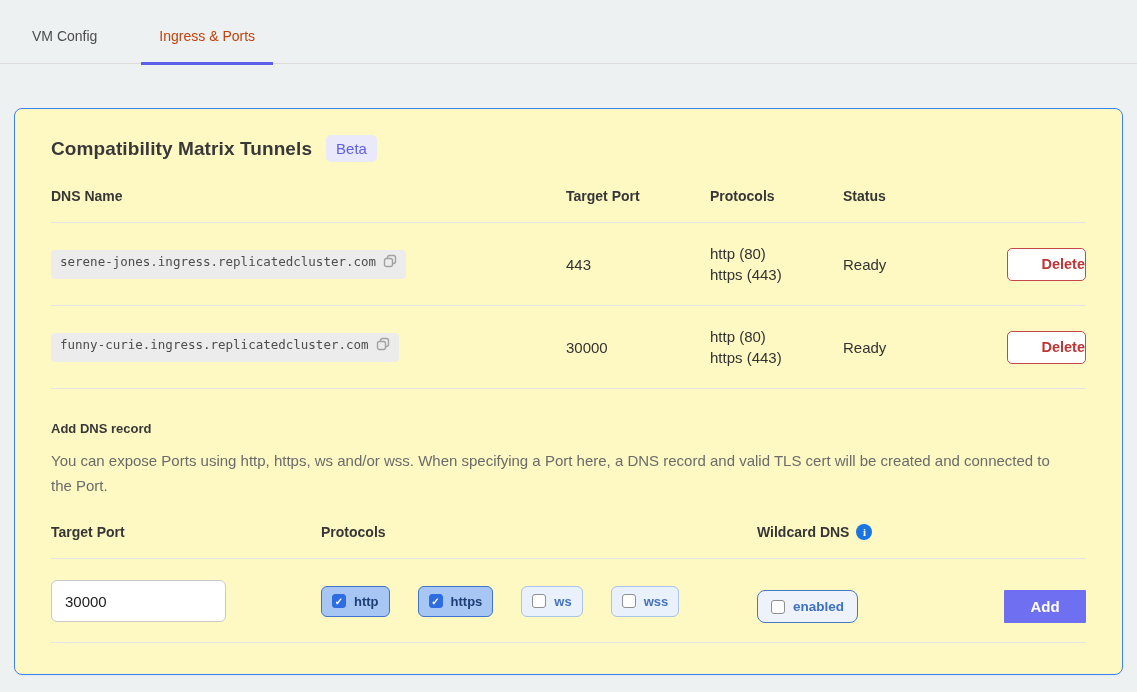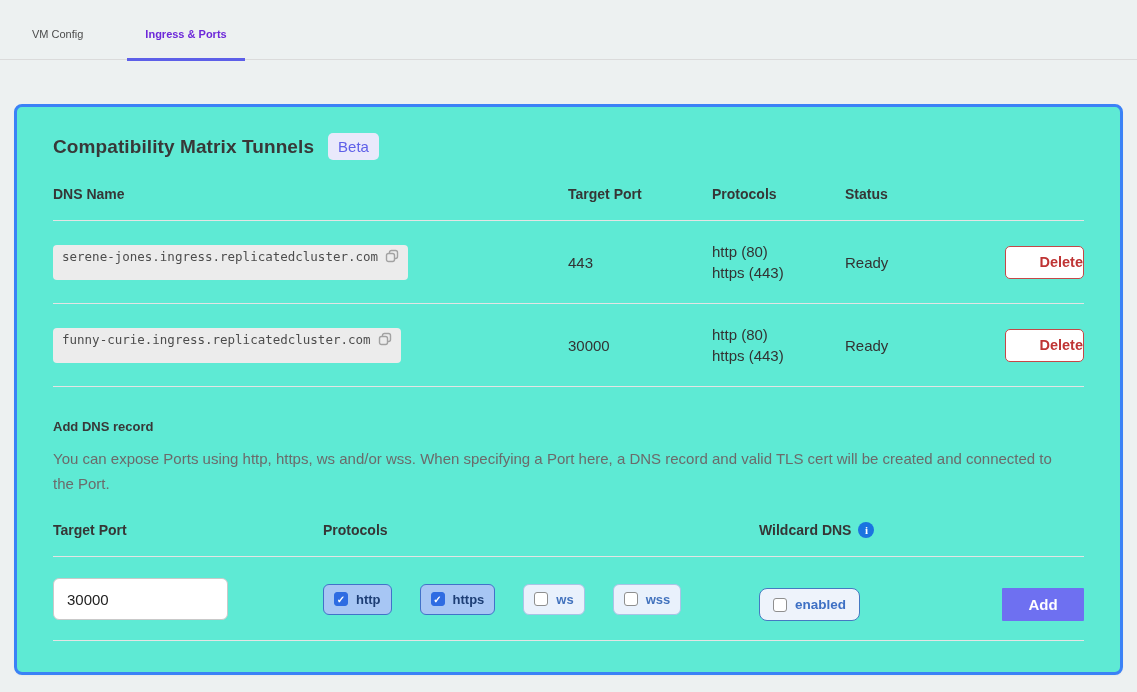--- a/index.html
+++ b/index.html
@@ -15,42 +15,42 @@
   .tabbar {
     display: flex;
     align-items: flex-end;
     gap: 26px;
     padding: 20px 0 0 14px;
     border-bottom: 1px solid #dbdbdb;
   }
   .tab {
     position: relative;
     padding: 8px 18px 19px 18px;
-    font-size: 11px;
+    font-size: 14px;
     color: #4c4c4c;
     cursor: pointer;
     white-space: nowrap;
   }
   .tab.active {
-    color: #6d28d9;
-    font-weight: bold;
+    color: #c2410c;
+    font-weight: normal;
   }
   .tab.active::after {
     content: "";
     position: absolute;
     left: 0; right: 0; bottom: -2px;
     height: 3px;
     background: #5d5fe8;
   }
 
   
   .card {
     margin: 44px 14px 0 14px;
-    background: #5eead4;
-    border: 3px solid #3b82f6;
+    background: #fef9c3;
+    border: 1px solid #3b82f6;
     border-radius: 8px;
     box-shadow: 0 1px 2px rgba(0,0,0,0.03);
     padding: 26px 36px 16px 36px;
   }
 
   .card-title-row { display: flex; align-items: center; gap: 14px; }
   .card-title { font-size: 19px; font-weight: bold; color: #383838; letter-spacing: 0.1px; }
   .beta-badge {
     background: #e9e9fb;
     color: #5d5fe8;
@@ -77,21 +77,21 @@
   }
   .cell { font-size: 15px; color: #333; }
   .proto-lines { line-height: 21px; }
 
   .dns-pill {
     display: inline-flex;
     align-items: center;
     gap: 7px;
     background: #ececec;
     border-radius: 4px;
-    padding: 4px 8px 16px 9px;
+    padding: 4px 8px 10px 9px;
     font-family: "DejaVu Sans Mono", monospace;
     font-size: 12.5px;
     color: #4d4d4d;
     white-space: nowrap;
   }
   .copy-icon { display: inline-flex; cursor: pointer; }
 
   .delete-btn {
     justify-self: end;
     width: 79px;

